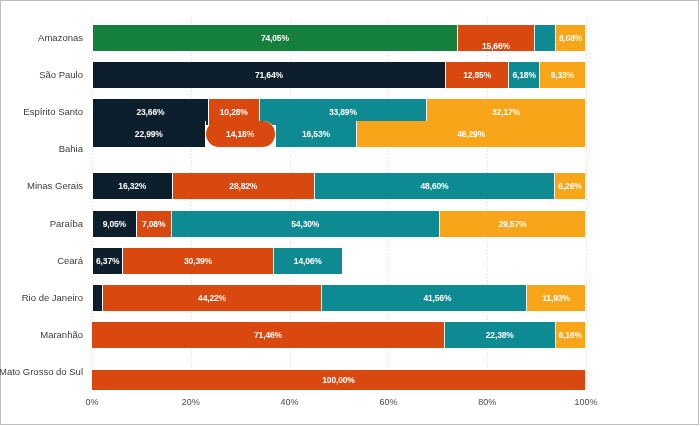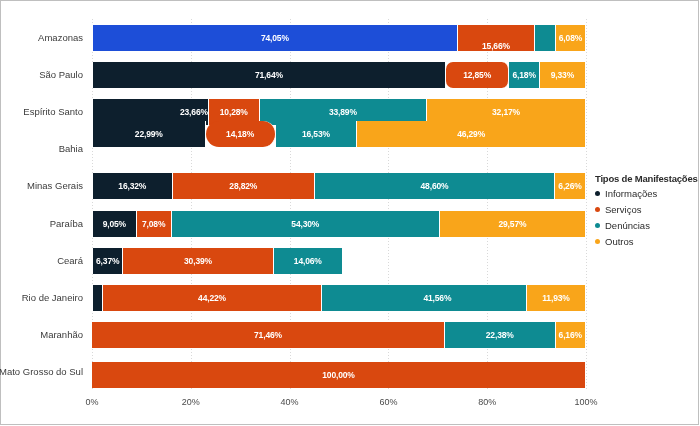--- a/index.html
+++ b/index.html
@@ -87,49 +87,49 @@
 <div id="frame">
 
   <div id="plot">
       <div class="gridline" style="left: 0px;"></div>
       <div class="gridline" style="left: 98.8px;"></div>
       <div class="gridline" style="left: 197.6px;"></div>
       <div class="gridline" style="left: 296.4px;"></div>
       <div class="gridline" style="left: 395.2px;"></div>
       <div class="gridline" style="left: 494px;"></div>
       <div class="row" style="top: 5.6px; height: 26px;">
-        <div class="seg" style="width: 365.807px; background: #1d4ed8; border-right: 1px solid rgb(255, 255, 255); border-left: 1px solid rgb(255, 255, 255);">
+        <div class="seg" style="width: 365.807px; background: #15803d; border-right: 1px solid rgb(255, 255, 255); border-left: 1px solid rgb(255, 255, 255);">
           <span>74,05%</span>
         </div>
         <div class="seg" style="width: 77.3604px; background: rgb(217, 72, 15); border-right: 1px solid rgb(255, 255, 255); align-items: flex-end;">
           <span>15,66%</span>
         </div>
         <div class="seg" style="width: 20.7974px; background: rgb(14, 139, 146); border-right: 1px solid rgb(255, 255, 255);"></div>
-        <div class="seg" style="width: 30.0352px; background: rgb(249, 165, 26); border-right: 1px solid rgb(255, 255, 255);">
+        <div class="seg" style="width: 30.0352px; background: rgb(249, 165, 26); border-right: 1px solid rgb(255, 255, 255); font-style: italic;">
           <span>6,08%</span>
         </div>
       </div>
       <div class="cat-label" style="top: 13.6px; right: 503px; width: 300px;">Amazonas</div>
       <div class="row" style="top: 42.8px; height: 26px;">
         <div class="seg" style="width: 353.902px; background: rgb(13, 31, 45); border-right: 1px solid rgb(255, 255, 255); border-left: 1px solid rgb(255, 255, 255);">
           <span>71,64%</span>
         </div>
-        <div class="seg" style="width: 63.479px; background: rgb(217, 72, 15); border-right: 1px solid rgb(255, 255, 255); border-radius: 7px;">
+        <div class="seg" style="width: 63.479px; background: rgb(217, 72, 15); border-right: 1px solid rgb(255, 255, 255);">
           <span>12,85%</span>
         </div>
         <div class="seg" style="width: 30.5292px; background: rgb(14, 139, 146); border-right: 1px solid rgb(255, 255, 255);">
           <span>6,18%</span>
         </div>
         <div class="seg" style="width: 46.0902px; background: rgb(249, 165, 26); border-right: 1px solid rgb(255, 255, 255);">
           <span>9,33%</span>
         </div>
       </div>
       <div class="cat-label" style="top: 50.8px; right: 503px; width: 300px;">São Paulo</div>
       <div class="row" style="top: 80px; height: 26px;">
-        <div class="seg" style="width: 116.88px; background: rgb(13, 31, 45); border-right: 1px solid rgb(255, 255, 255); border-left: 1px solid rgb(255, 255, 255); justify-content: flex-end;">
+        <div class="seg" style="width: 116.88px; background: rgb(13, 31, 45); border-right: 1px solid rgb(255, 255, 255); border-left: 1px solid rgb(255, 255, 255);">
           <span>23,66%</span>
         </div>
         <div class="seg" style="width: 50.7832px; background: rgb(217, 72, 15); border-right: 1px solid rgb(255, 255, 255);">
           <span>10,28%</span>
         </div>
         <div class="seg" style="width: 167.417px; background: rgb(14, 139, 146); border-right: 1px solid rgb(255, 255, 255);">
           <span>33,89%</span>
         </div>
         <div class="seg" style="width: 158.92px; background: rgb(249, 165, 26); border-right: 1px solid rgb(255, 255, 255);">
           <span>32,17%</span>
@@ -211,49 +211,28 @@
           <span>71,46%</span>
         </div>
         <div class="seg" style="width: 110.557px; background: rgb(14, 139, 146); border-right: 1px solid rgb(255, 255, 255);">
           <span>22,38%</span>
         </div>
         <div class="seg" style="width: 30.4304px; background: rgb(249, 165, 26); border-right: 1px solid rgb(255, 255, 255);">
           <span>6,16%</span>
         </div>
       </div>
       <div class="cat-label" style="top: 311.2px; right: 503px; width: 300px;">Maranhão</div>
-      <div class="row" style="top: 343px; height: 26px;">
+      <div class="row" style="top: 351px; height: 20px;">
         <div class="seg" style="width: 494px; background: rgb(217, 72, 15); border-right: 1px solid rgb(255, 255, 255);">
           <span>100,00%</span>
         </div>
       </div>
       <div class="cat-label" style="top: 348.4px; right: 503px; width: 300px;">Mato Grosso do Sul</div>
       <div class="tick" style="left: 0px;">0%</div>
       <div class="tick" style="left: 98.8px;">20%</div>
       <div class="tick" style="left: 197.6px;">40%</div>
       <div class="tick" style="left: 296.4px;">60%</div>
       <div class="tick" style="left: 395.2px;">80%</div>
       <div class="tick" style="left: 494px;">100%</div>
     </div>
 
-  <div id="legend">
-    <div id="legend-title">Tipos de Manifestações</div>
-    <div id="legend-items">
-        <div class="legend-item">
-          <span class="legend-dot" style="background: rgb(13, 31, 45);"></span>
-          <span class="legend-text">Informações</span>
-        </div>
-        <div class="legend-item">
-          <span class="legend-dot" style="background: rgb(217, 72, 15);"></span>
-          <span class="legend-text">Serviços</span>
-        </div>
-        <div class="legend-item">
-          <span class="legend-dot" style="background: rgb(14, 139, 146);"></span>
-          <span class="legend-text">Denúncias</span>
-        </div>
-        <div class="legend-item">
-          <span class="legend-dot" style="background: rgb(249, 165, 26);"></span>
-          <span class="legend-text">Outros</span>
-        </div>
-      </div>
-  </div>
 
 </div>
 
 </body></html>

